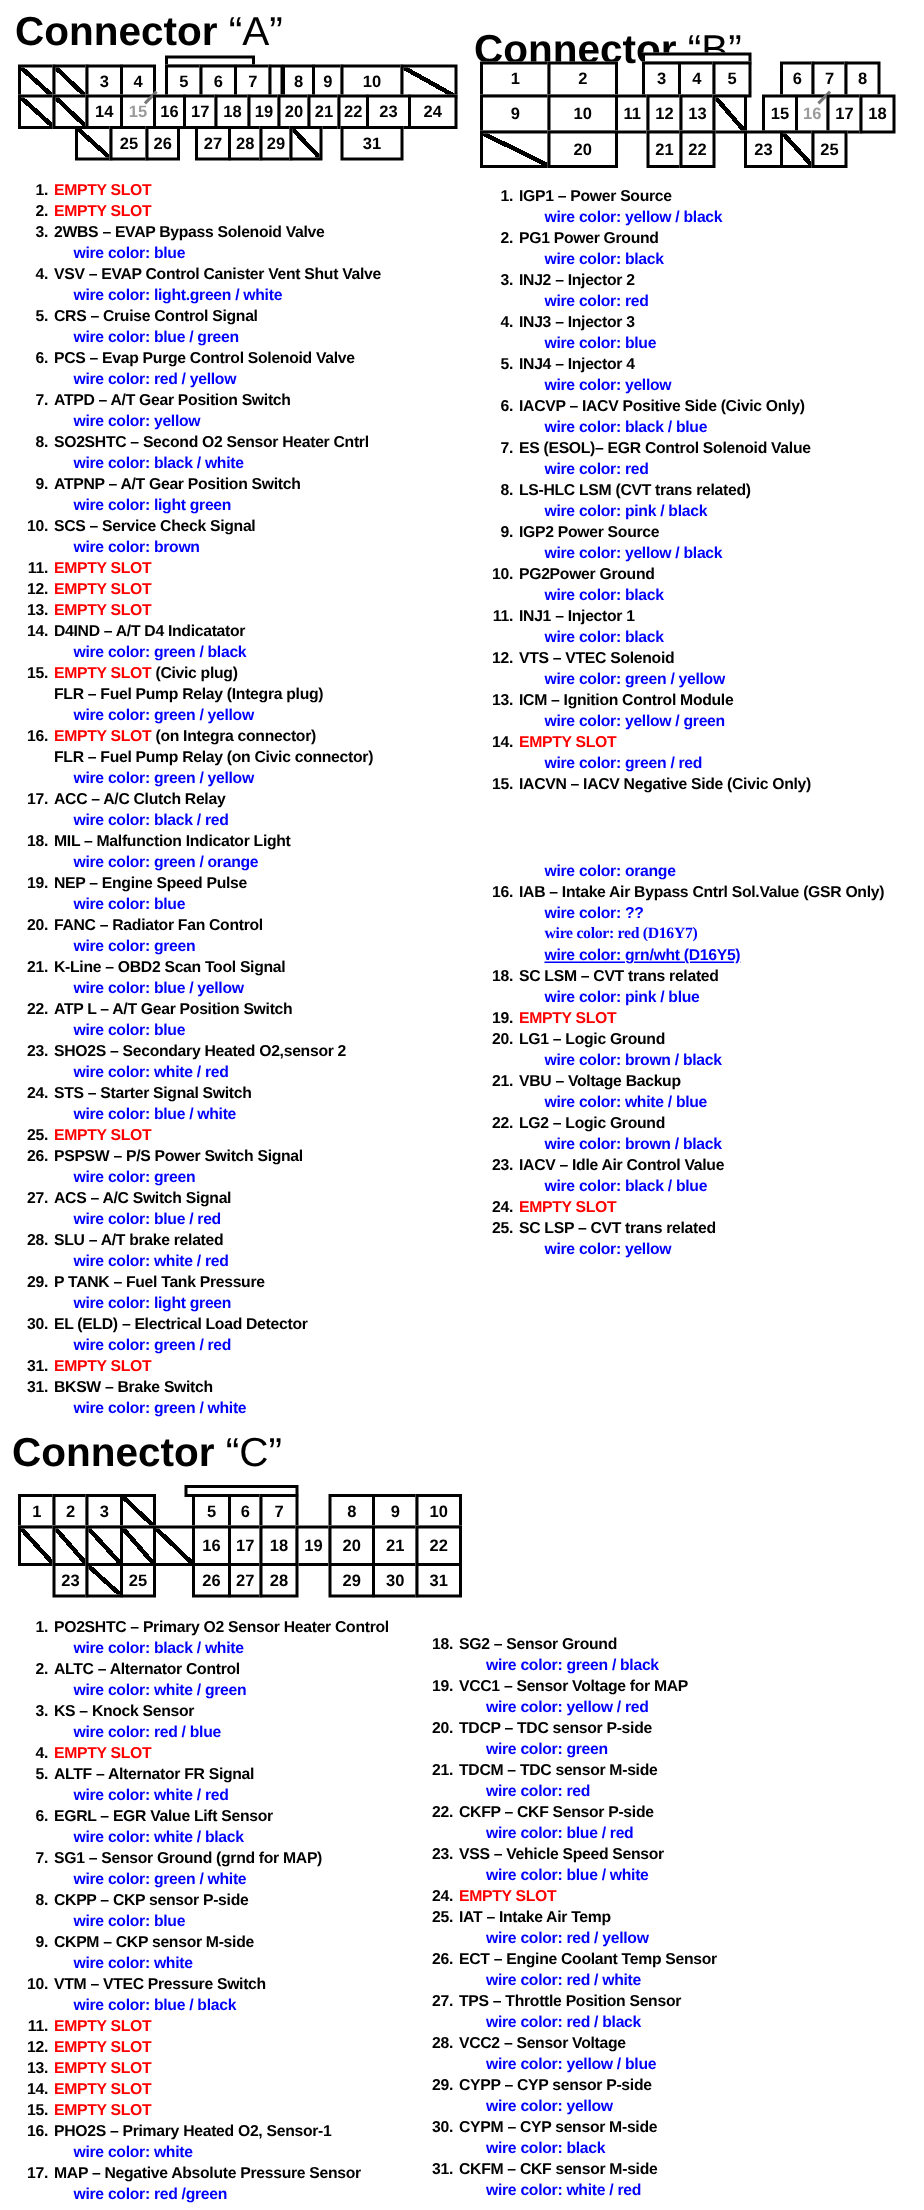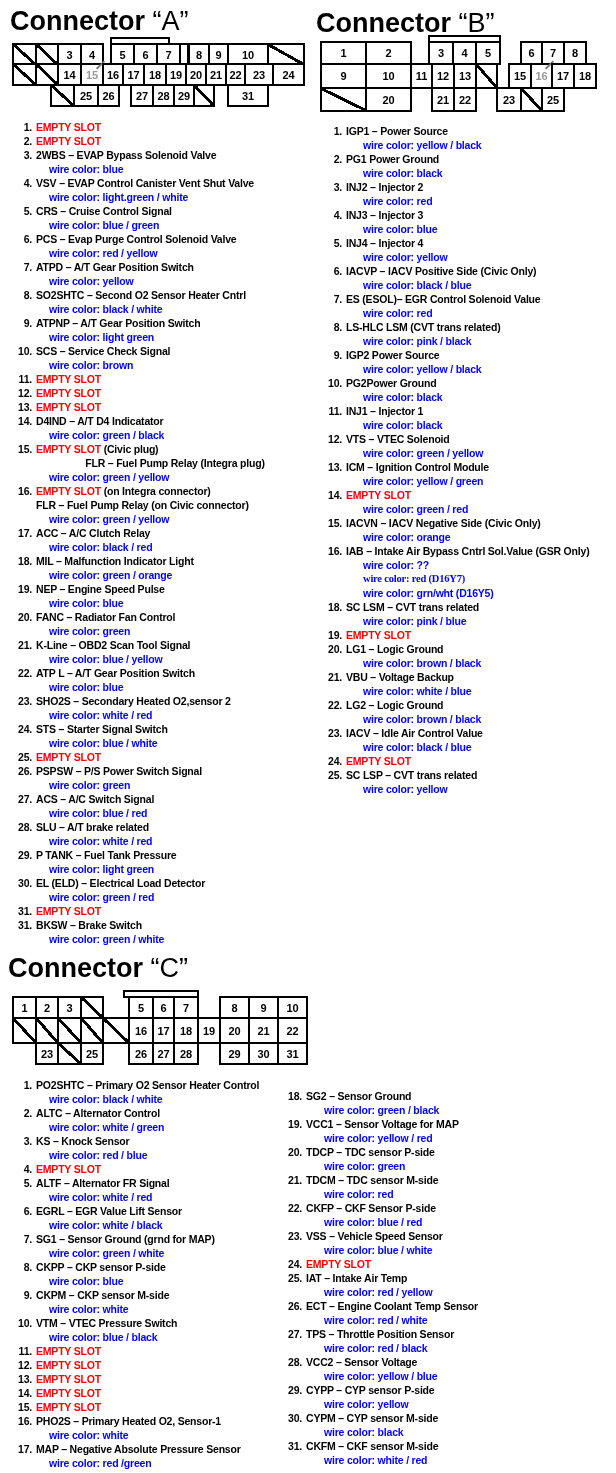--- a/index.html
+++ b/index.html
@@ -113,21 +113,21 @@
     </div>
     <div>
       <div class="line"><span class="num">13.</span><span class="c-red">EMPTY SLOT</span></div>
     </div>
     <div>
       <div class="line"><span class="num">14.</span><span class="c-black">D4IND – A/T D4 Indicatator</span></div>
       <div class="line wire" style="padding-left: 41px;">wire color: green / black</div>
     </div>
     <div>
       <div class="line"><span class="num">15.</span><span class="c-red">EMPTY SLOT </span><span class="c-black">(Civic plug)</span></div>
-      <div class="line" style="padding-left: 28px; text-align: center;">FLR – Fuel Pump Relay (Integra plug)</div>
+      <div class="line" style="padding-left: 28px;">FLR – Fuel Pump Relay (Integra plug)</div>
       <div class="line wire" style="padding-left: 41px;">wire color: green / yellow</div>
     </div>
     <div>
       <div class="line"><span class="num">16.</span><span class="c-red">EMPTY SLOT </span><span class="c-black">(on Integra connector)</span></div>
       <div class="line" style="padding-left: 28px;">FLR – Fuel Pump Relay (on Civic connector)</div>
       <div class="line wire" style="padding-left: 41px;">wire color: green / yellow</div>
     </div>
     <div>
       <div class="line"><span class="num">17.</span><span class="c-black">ACC – A/C Clutch Relay</span></div>
       <div class="line wire" style="padding-left: 41px;">wire color: black / red</div>
@@ -185,21 +185,21 @@
     </div>
     <div>
       <div class="line"><span class="num">31.</span><span class="c-red">EMPTY SLOT</span></div>
     </div>
     <div>
       <div class="line"><span class="num">31.</span><span class="c-black">BKSW – Brake Switch</span></div>
       <div class="line wire" style="padding-left: 41px;">wire color: green / white</div>
     </div>
   </div>
 
-<div class="title" style="left:316px;top:8px"><span class="tw">Connector</span> <span class="tl">“B”</span></div>
+<div class="title" style="left:316px;top:18px"><span class="tw">Connector</span> <span class="tl">“B”</span></div>
 <div id="diagB">
     <div class="bar" style="left: 428px; top: 35px; width: 73px; height: 8px;"></div>
     <div class="cell" style="left: 320px; top: 41px; width: 47px; height: 24px;">1</div>
     <div class="cell" style="left: 365px; top: 41px; width: 47px; height: 24px;">2</div>
     <div class="cell" style="left: 428px; top: 41px; width: 26px; height: 24px;">3</div>
     <div class="cell" style="left: 452px; top: 41px; width: 25px; height: 24px;">4</div>
     <div class="cell" style="left: 475px; top: 41px; width: 26px; height: 24px;">5</div>
     <div class="cell" style="left: 520px; top: 41px; width: 23px; height: 24px;">6</div>
     <div class="cell" style="left: 541px; top: 41px; width: 24px; height: 24px;">7</div>
     <div class="cell" style="left: 563px; top: 41px; width: 24px; height: 24px;">8</div>
@@ -273,29 +273,29 @@
     <div>
       <div class="line"><span class="num">13.</span><span class="c-black">ICM – Ignition Control Module</span></div>
       <div class="line wire" style="padding-left: 45px;">wire color: yellow / green</div>
     </div>
     <div>
       <div class="line"><span class="num">14.</span><span class="c-red">EMPTY SLOT</span></div>
       <div class="line wire" style="padding-left: 45px;">wire color: green / red</div>
     </div>
     <div>
       <div class="line"><span class="num">15.</span><span class="c-black">IACVN – IACV Negative Side (Civic Only)</span></div>
-      <div class="line wire" style="padding-left: 45px;">wire color: orange</div>
+      <div class="line wire" style="padding-left: 45px; margin-top: 44px;">wire color: orange</div>
     </div>
     <div>
       <div class="line"><span class="num">16.</span><span class="c-black">IAB – Intake Air Bypass Cntrl Sol.Value (GSR Only)</span></div>
       <div class="line wire" style="padding-left: 45px;">wire color: ??</div>
     </div>
     <div>
       <div class="line wire" style="padding-left: 45px; font-family: Liberation Serif, serif;">wire color: red (D16Y7)</div>
-      <div class="line wire" style="padding-left: 45px;">wire color: grn/wht (D16Y5)</div>
+      <div class="line wire" style="padding-left: 45px; text-decoration: underline;">wire color: grn/wht (D16Y5)</div>
     </div>
     <div>
       <div class="line"><span class="num">18.</span><span class="c-black">SC LSM – CVT trans related</span></div>
       <div class="line wire" style="padding-left: 45px;">wire color: pink / blue</div>
     </div>
     <div>
       <div class="line"><span class="num">19.</span><span class="c-red">EMPTY SLOT</span></div>
     </div>
     <div>
       <div class="line"><span class="num">20.</span><span class="c-black">LG1 – Logic Ground</span></div>

